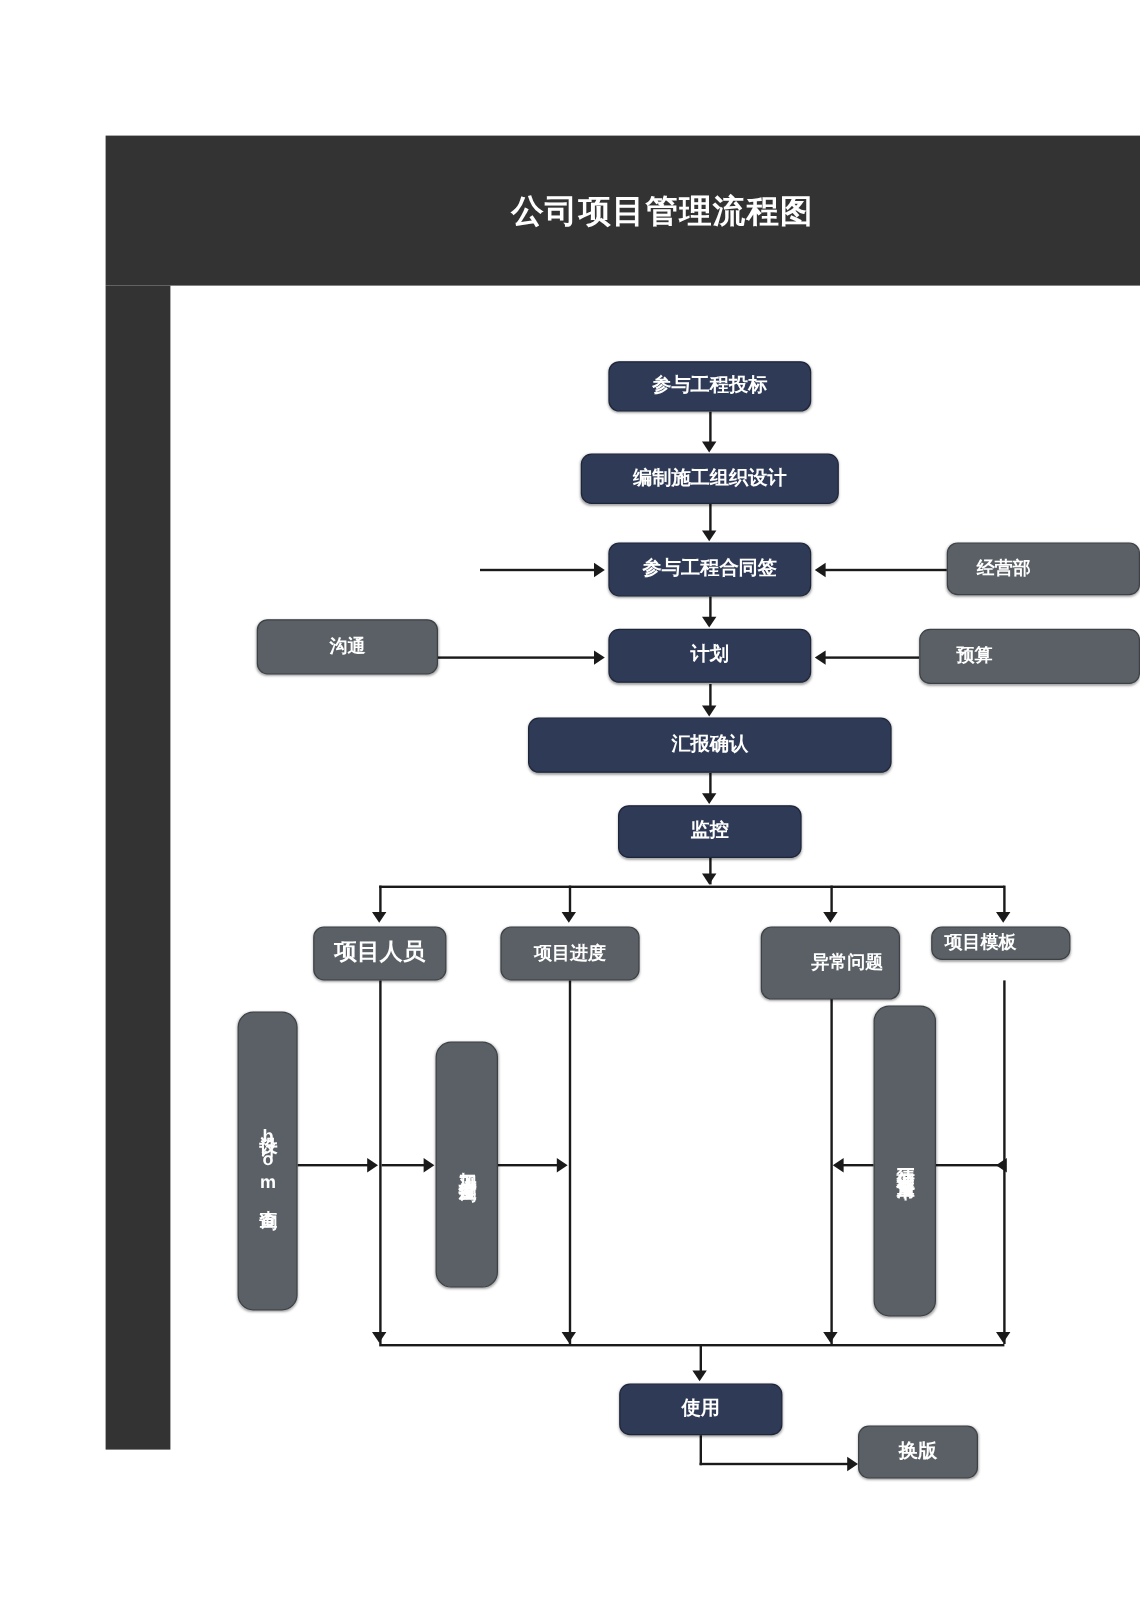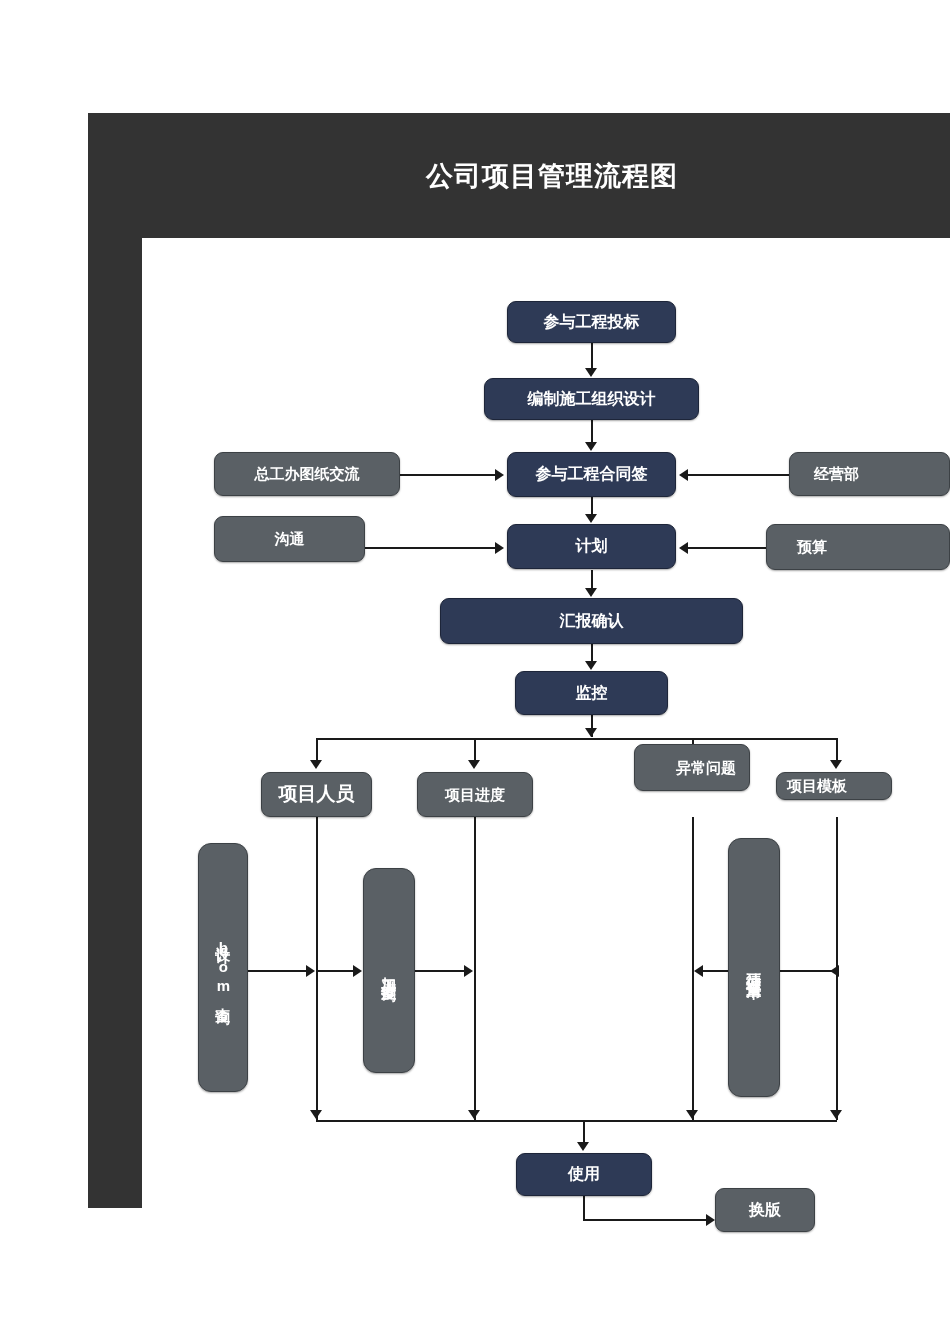--- a/index.html
+++ b/index.html
@@ -216,33 +216,32 @@
     <div class="node primary" style="left:484px; top:378px; width:215px; height:42px; font-size:16px;">编制施工组织设计</div>
 
     <div class="node primary" style="left:507px; top:452px; width:169px; height:45px; font-size:16px;">参与工程合同签</div>
 
     <div class="node primary" style="left:507px; top:524px; width:169px; height:45px; font-size:16px;">计划</div>
 
     <div class="node primary" style="left:515px; top:671px; width:153px; height:44px; font-size:16px;">监控</div>
 
     <div class="node primary" style="left:440px; top:598px; width:303px; height:46px; font-size:16px;">汇报确认</div>
 
-    <div class="node secondary" style="left:214px; top:452px; width:186px; height:44px; font-size:15px;">总工办图纸交流</div>
 
     <div class="node secondary" style="left:214px; top:516px; width:151px; height:46px; font-size:15px;">沟通</div>
 
     <div class="node secondary" style="left:789px; top:452px; width:161px; height:44px; font-size:15px; justify-content:flex-start; padding-left:24px;">经营部</div>
 
     <div class="node secondary" style="left:766px; top:524px; width:184px; height:46px; font-size:15px; justify-content:flex-start; padding-left:30px;">预算</div>
 
     <div class="node secondary" style="left:261px; top:772px; width:111px; height:45px; font-size:19px;">项目人员</div>
 
     <div class="node secondary" style="left:417px; top:772px; width:116px; height:45px; font-size:15px;">项目进度</div>
 
-    <div class="node secondary" style="left:634px; top:744px; width:116px; height:47px; font-size:15px;padding-left:28px;">异常问题</div>
+    <div class="node secondary" style="left:634px; top:772px; width:116px; height:61px; font-size:15px;padding-left:28px;">异常问题</div>
 
     <div class="node secondary" style="left:776px; top:772px; width:116px; height:28px; font-size:15px; justify-content:flex-start; padding-left:10px;">项目模板</div>
 
     <div class="node secondary vertical" style="left:198px; top:843px; width:50px; height:249px; font-size:15px;">设计bom查询</div>
 
     <div class="node secondary vertical" style="left:363px; top:868px; width:52px; height:205px; font-size:15px;">加工进度查询</div>
 
     <div class="node secondary vertical" style="left:728px; top:838px; width:52px; height:259px; font-size:15px;">待处理一查清单</div>
 
     <div class="node primary" style="left:516px; top:1153px; width:136px; height:43px; font-size:16px;">使用</div>

